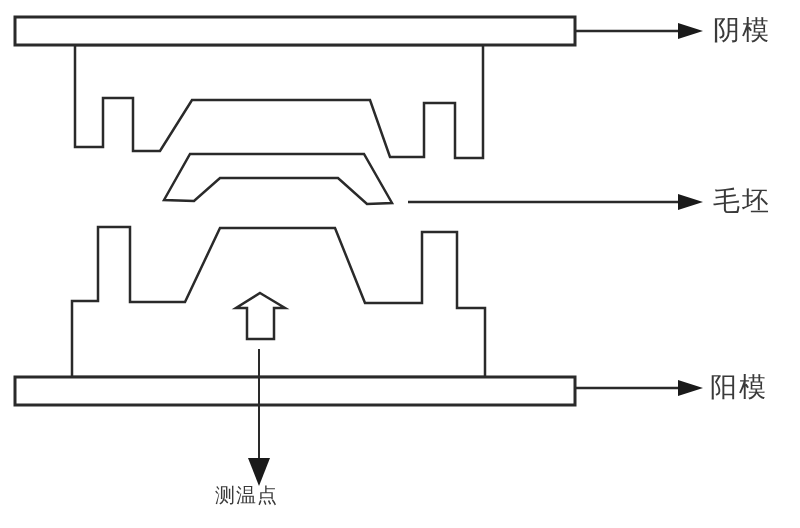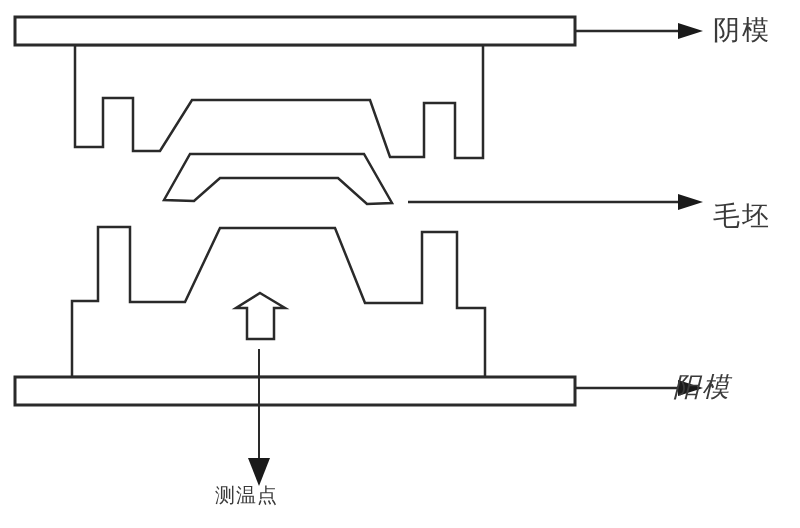--- a/index.html
+++ b/index.html
@@ -14,22 +14,22 @@
   .lbl{
     position:absolute;
     color:#3a3a3a;
     font-size:27px;
     letter-spacing:2px;
     line-height:1.05;
     white-space:nowrap;
     font-family:"Liberation Sans", sans-serif;
   }
   .lbl-upper{left:713px;top:16px;}
-  .lbl-blank{left:713px;top:202px;}
-  .lbl-lower{left:673px;top:373px;font-style:italic;}
+  .lbl-blank{left:713px;top:187px;}
+  .lbl-lower{left:710px;top:373px;}
   .lbl-temp{left:215px;top:485px;font-size:20px;letter-spacing:1px;}
   .watermark{
     position:absolute;
     left:645px;top:9px;
     font-size:17px;
     letter-spacing:1.5px;
     color:rgba(148,163,224,0.85);
     white-space:nowrap;
     z-index:5;
     font-family:"Liberation Sans", sans-serif;

